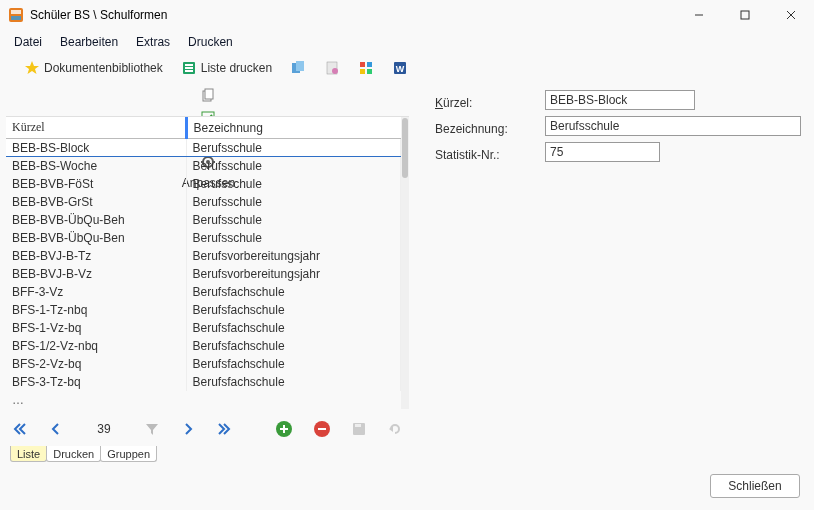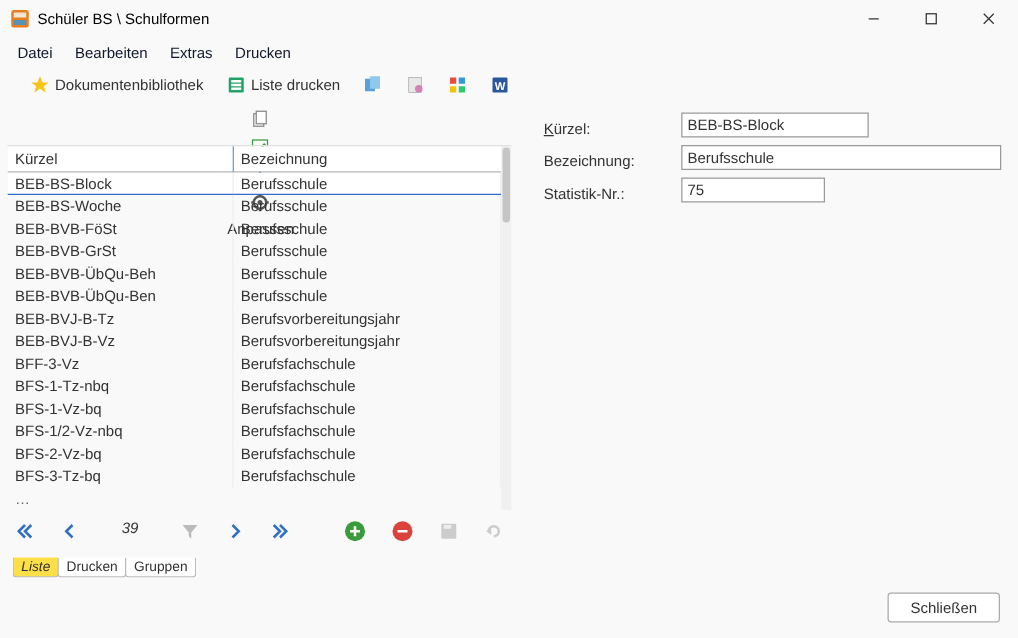--- a/index.html
+++ b/index.html
@@ -22,38 +22,38 @@
 
 .left-pane { width: 415px; padding: 4px 6px 0 6px; display: flex; flex-direction: column; }
 .left-pane .toolbar2 { height: 26px; display: flex; align-items: center; gap: 6px; padding: 2px 4px; flex-direction: column; }
 .left-pane .toolbar2 .ico { width: 16px; height: 16px; display: inline-flex; align-items: center; justify-content: center; }
 .left-pane .toolbar2 .txt { font-size: 12px; color: #333; margin-left: 2px; }
 
 .grid-wrap { flex: 1; border-top: 1px solid #e0e0e0; margin-top: 4px; position: relative; display: flex; }
 .grid { flex: 1; overflow: hidden; }
 .grid table { width: 100%; border-collapse: collapse; table-layout: fixed; }
 .grid th { text-align: left; font-weight: normal; font-size: 12px; background: #fff; border-bottom: 1px solid #bbb; padding: 3px 6px; position: sticky; top: 0; }
-.grid th.col1 { width: 180px; border-right: 1px solid #3b82f6; }
+.grid th.col1 { width: 180px; border-right: 3px solid #3b82f6; font-family: Liberation Serif, serif; }
 .grid td { font-size: 12px; padding: 1px 6px; border-right: 1px solid #eee; white-space: nowrap; overflow: hidden; text-overflow: ellipsis; }
 .grid td.col1 { width: 180px; }
 .grid tr.selected td { background: #fff; border-top: 1px solid #2e6fc7; border-bottom: 1px solid #2e6fc7; }
 .grid tbody tr { height: 18px; }
 
 .vscroll { width: 8px; background: #f0f0f0; }
 .vscroll .thumb { width: 6px; margin: 1px; height: 60px; background: #c5c5c5; border-radius: 3px; }
 
-.nav-bar { height: 34px; border-top: 1px solid transparent; margin-top: 6px; display: flex; align-items: flex-start; gap: 20px; padding: 0 6px; font-style: italic; }
+.nav-bar { height: 34px; border-top: 1px solid transparent; margin-top: 6px; display: flex; align-items: center; gap: 20px; padding: 0 6px; }
 .nav-bar .nav-btn { width: 20px; height: 20px; display: flex; align-items: center; justify-content: center; color: #2e6fc7; font-size: 14px; }
 .nav-bar .nav-btn.disabled { color: #bbb; }
 .nav-bar .nav-count { min-width: 40px; text-align: center; font-size: 12px; color: #333; }
 .nav-bar .action-btn { width: 20px; height: 20px; display: flex; align-items: center; justify-content: center; }
 
 .tabs-row { height: 22px; display: flex; align-items: flex-end; padding: 0 4px; }
 .tabs-row .tab { border: 1px solid #bbb; border-top: none; padding: 2px 6px 1px 6px; font-size: 11px; background: #fff; margin-right: -1px; border-radius: 0 0 3px 3px; }
-.tabs-row .tab.active { background: #fde047; font-style: italic; }
+.tabs-row .tab.active { background: #fef9c3; }
 
 .right-pane { flex: 1; padding: 8px 14px 0 20px; }
 .form-row { display: flex; align-items: flex-end; margin-bottom: 6px; }
 .form-row .lbl { width: 110px; font-size: 12px; color: #333; }
 .form-row input { height: 20px; border: 1px solid #999; background: #fff; padding: 0 4px; font-size: 12px; color: #333; }
 .form-row input.short { width: 150px; }
 .form-row input.long { width: 256px; }
 .form-row input.tiny { width: 115px; }
 
 .footer { position: absolute; bottom: 0; left: 12px; right: 0; height: 48px; display: flex; justify-content: flex-end; align-items: center; padding: 0 14px; }

